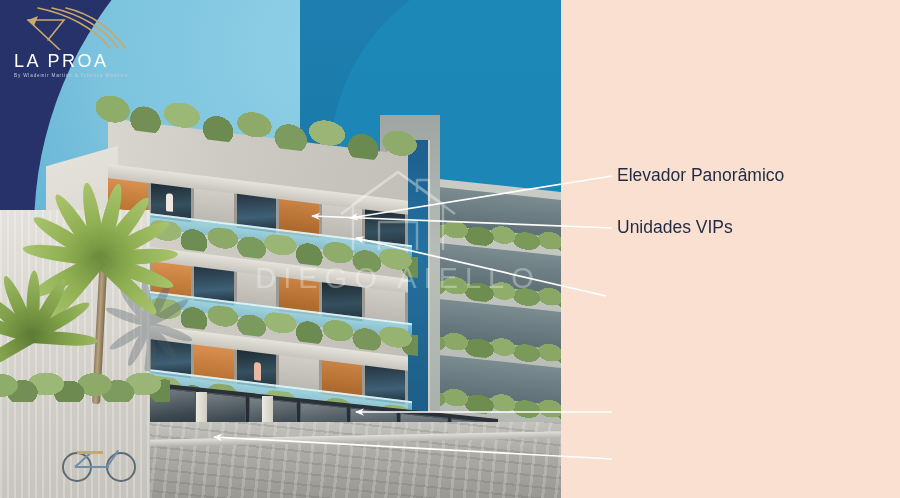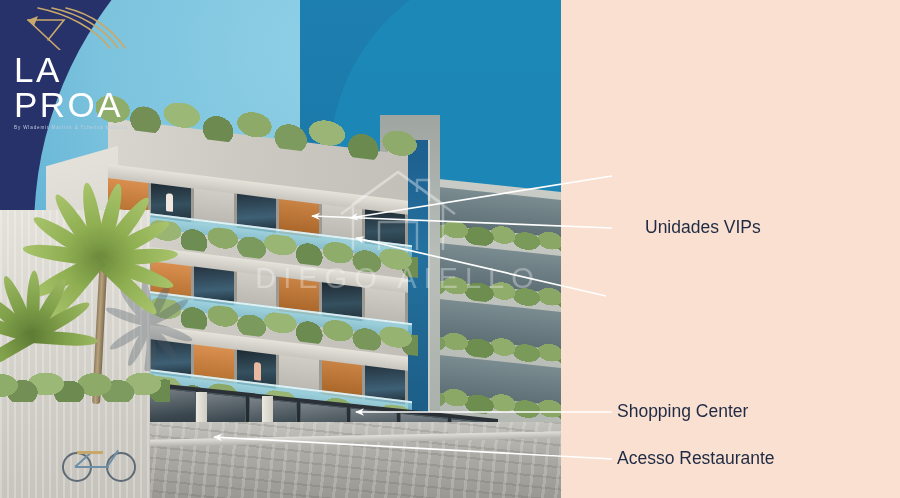--- a/index.html
+++ b/index.html
@@ -495,43 +495,42 @@
       <svg width="120" height="44" viewBox="0 0 120 44" style="display:block" aria-hidden="true">
         <g fill="none" stroke="#C9A96B" stroke-width="1.6" stroke-linecap="round">
           <path d="M14 14 L46 44"></path>
           <path d="M14 14 L50 14 L34 34"></path>
           <path d="M24 2 C54 8, 80 22, 96 42"></path>
           <path d="M38 2 C66 8, 90 22, 104 42"></path>
           <path d="M52 2 C78 8, 99 24, 111 42"></path>
         </g>
         <path d="M14 14 L24 10 L20 20 Z" fill="#C9A96B"></path>
       </svg>
-      <div style="color:#FFFFFF;font-size:35px;letter-spacing:2.5px;line-height:1;margin-top:2px;
+      <div style="color:#FFFFFF;font-size:18px;letter-spacing:2.5px;line-height:1;margin-top:2px;
                   font-family:'Liberation Sans',sans-serif;text-transform:uppercase;font-weight:300;">La PROA</div>
       <div style="color:#C3CBDE;font-size:4.6px;letter-spacing:.85px;margin-top:3px;white-space:nowrap;
                   font-family:'Liberation Sans',sans-serif;">By Wlademir Martins &amp; Tchezza Madeira</div>
     </div>
 
     <div id="watermark">
       <svg width="130" height="100" viewBox="0 0 130 100" style="position:absolute;left:105px;top:0;">
         <g fill="none" stroke="rgba(255,255,255,.85)" stroke-width="2.4" stroke-linejoin="round">
           <path d="M20 92 V46 L65 14 L110 46 V92"></path>
           <path d="M8 56 L65 14 L122 56"></path>
           <path d="M46 92 V64 H84 V92"></path>
           <path d="M84 34 V22 H96 V43"></path>
         </g>
       </svg>
       <div class="wm-text">DIEGO AIELLO</div>
     </div>
   </div>
 
 
-  <div class="callout-label" style="left:617px;top:217px;margin-left:28px;">Unidades VIPs</div>
-  <div class="callout-label" style="left:617px;top:401px;">Shopping Center</div>
-  <div class="callout-label" style="left:617px;top:448px;">Acesso Restaurante</div>
+  <div class="callout-label" style="left:617px;top:165px;">Elevador Panorâmico</div>
+  <div class="callout-label" style="left:617px;top:217px;">Unidades VIPs</div>
 
   <svg id="leaders">
     <defs>
       <marker id="ah" markerWidth="9" markerHeight="9" refX="8" refY="4.5" orient="auto" markerUnits="userSpaceOnUse">
         <path d="M9,4.5 L0,0.8 L2.6,4.5 L0,8.2 Z" fill="#FFFFFF"></path>
       </marker>
     </defs>
     <g stroke="#FFFFFF" stroke-width="1.7" fill="none" marker-end="url(#ah)">
 
       <line x1="612" y1="176" x2="350" y2="218"></line>

